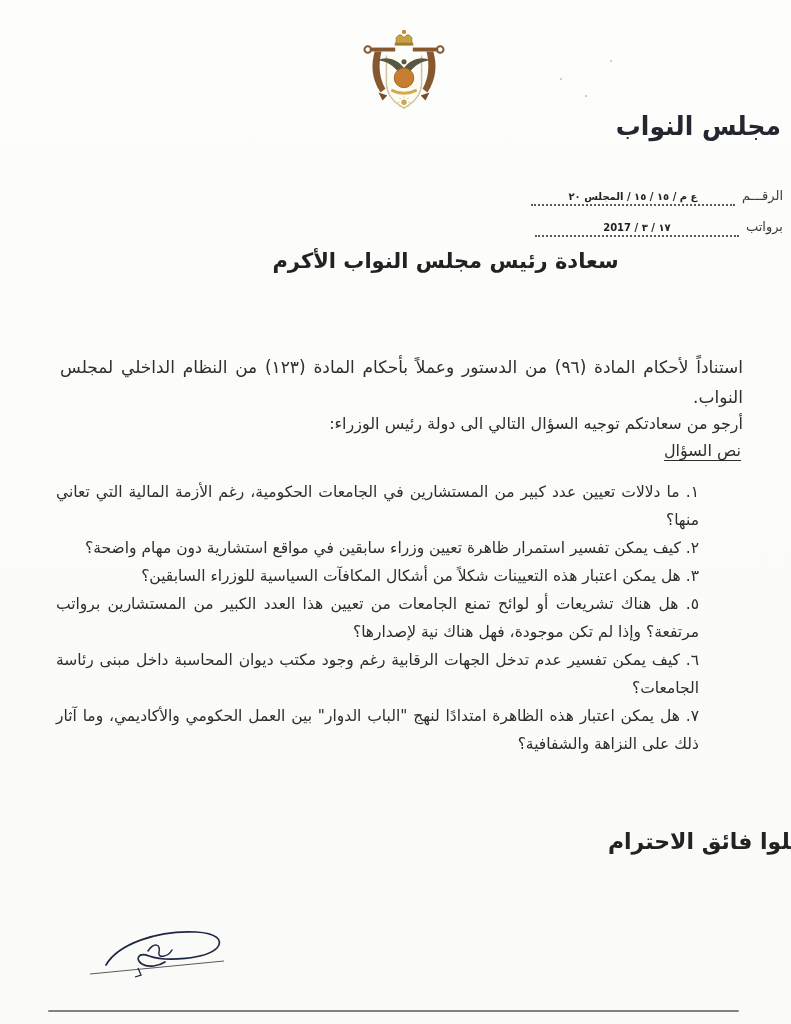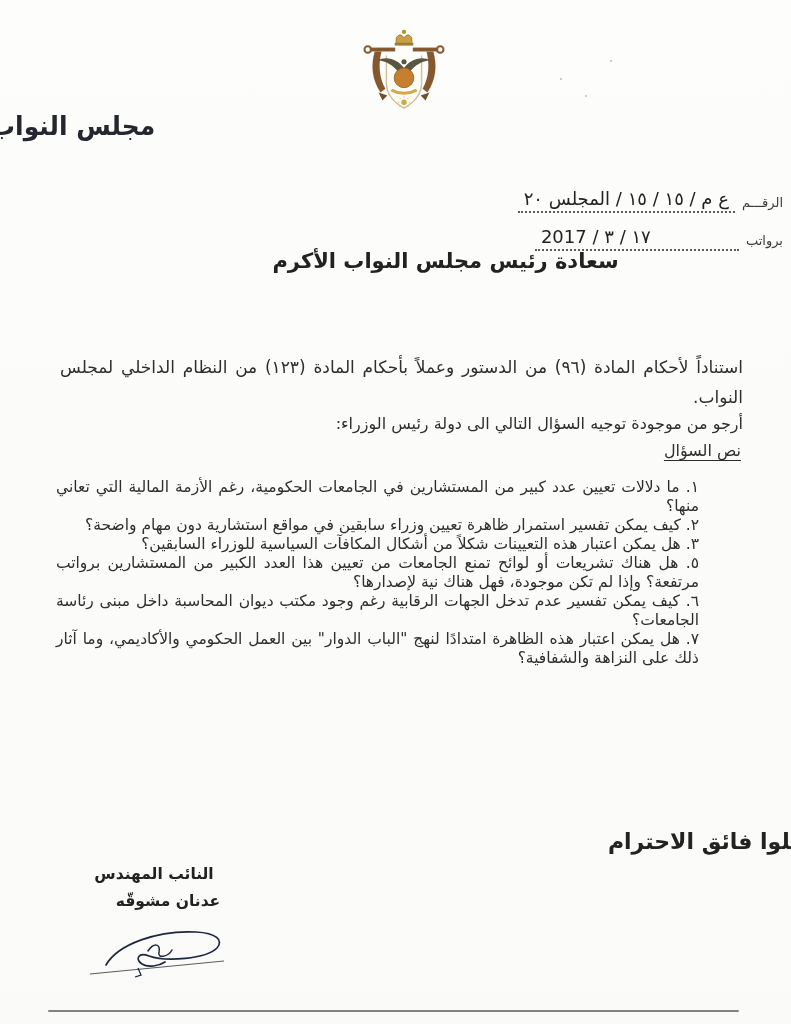--- a/index.html
+++ b/index.html
@@ -10,46 +10,46 @@
     background:linear-gradient(180deg,#fdfdfc 0%,#fbfbf9 60%,#fafaf8 100%);
     direction:rtl;
     font-family:"DejaVu Sans",sans-serif;
     color:#2d2d2d;
     overflow:hidden;
   }
   
   .emblem-wrap{position:absolute;top:28px;left:0;right:0;display:flex;justify-content:center;}
   .emblem-wrap svg{position:relative;left:8px;opacity:.92;}
   .calligraphy{
-    position:absolute;top:112px;left:0;right:0;text-align:left;
+    position:absolute;top:112px;left:0;right:0;text-align:right;
     font-size:25px;font-weight:bold;color:#24272f;letter-spacing:0;
   }
   .calligraphy span{position:relative;left:-10px;display:inline-block;transform:scaleY(1.05);}
   
   .ref-block{position:absolute;top:188px;right:8px;}
   .ref-row{display:flex;align-items:flex-end;gap:7px;direction:rtl;}
   .ref-row + .ref-row{margin-top:13px;}
   .ref-label{font-size:13px;color:#3a3a3a;white-space:nowrap;padding-bottom:3px;}
   .ref-value{
-    min-width:192px;text-align:left;font-size:18px;font-weight:normal;color:#222;
+    min-width:192px;text-align:center;font-size:10px;font-weight:bold;color:#222;
     border-bottom:2px dotted #5a5a5a;padding:0 6px 2px 6px;white-space:nowrap;
   }
   
   .salutation{position:absolute;top:249px;left:0;right:16px;text-align:center;font-size:21px;font-weight:bold;color:#222;padding-left:32px;}
   .salutation span{position:relative;left:42px;}
   .intro{
     position:absolute;top:335px;right:48px;left:60px;
     font-size:17px;line-height:30px;text-align:justify;text-align-last:right;color:#2e2e2e;
   }
   .request{position:absolute;top:398px;right:48px;left:60px;font-size:16px;color:#2e2e2e;}
   .q-heading{position:absolute;top:441px;right:50px;font-size:16px;color:#2e2e2e;
     text-decoration:underline;text-underline-offset:4px;}
   .questions{
     position:absolute;top:478px;right:48px;left:56px;margin:0;padding:0 44px 0 0;
-    list-style:none;font-size:15.5px;line-height:19px;color:#2e2e2e;
+    list-style:none;font-size:15.5px;line-height:28px;color:#2e2e2e;
   }
   .questions li{text-align:justify;text-align-last:right;}
   .q-num{font-weight:normal;}
   .closing{position:absolute;top:829px;left:0;right:0;font-size:22px;font-weight:bold;color:#222;}
   .closing span{position:relative;left:44px;}
   
   .signer{position:absolute;top:865px;left:74px;width:160px;text-align:center;font-weight:bold;font-size:15.5px;color:#222;}
   .signer-name{margin-top:9px;position:relative;left:14px;}
   .sig-wrap{position:absolute;top:920px;left:86px;}
   
@@ -115,41 +115,37 @@
       <span class="ref-label">برواتب</span>
       <span class="ref-value">١٧ / ٣ / 2017</span>
     </div>
   </div>
 
   <div class="salutation">
     <span>سعادة رئيس مجلس النواب الأكرم</span>
   </div>
 
   <p class="intro">استناداً لأحكام المادة (٩٦) من الدستور وعملاً بأحكام المادة (١٢٣) من النظام الداخلي لمجلس النواب.</p>
-  <p class="request">أرجو من موجودة توجيه السؤال التالي الى دولة رئيس الوزراء:</p>
+  <p class="request">أرجو من سعادتكم توجيه السؤال التالي الى دولة رئيس الوزراء:</p>
 
   <div class="q-heading">نص السؤال</div>
 
   <ol class="questions">
     <li><span class="q-num">١.</span> <span>ما دلالات تعيين عدد كبير من المستشارين في الجامعات الحكومية، رغم الأزمة المالية التي تعاني منها؟</span></li>
     <li><span class="q-num">٢.</span> <span>كيف يمكن تفسير استمرار ظاهرة تعيين وزراء سابقين في مواقع استشارية دون مهام واضحة؟</span></li>
     <li><span class="q-num">٣.</span> <span>هل يمكن اعتبار هذه التعيينات شكلاً من أشكال المكافآت السياسية للوزراء السابقين؟</span></li>
     <li><span class="q-num">٥.</span> <span>هل هناك تشريعات أو لوائح تمنع الجامعات من تعيين هذا العدد الكبير من المستشارين برواتب مرتفعة؟ وإذا لم تكن موجودة، فهل هناك نية لإصدارها؟</span></li>
     <li><span class="q-num">٦.</span> <span>كيف يمكن تفسير عدم تدخل الجهات الرقابية رغم وجود مكتب ديوان المحاسبة داخل مبنى رئاسة الجامعات؟</span></li>
     <li><span class="q-num">٧.</span> <span>هل يمكن اعتبار هذه الظاهرة امتدادًا لنهج "الباب الدوار" بين العمل الحكومي والأكاديمي، وما آثار ذلك على النزاهة والشفافية؟</span></li>
   </ol>
 
   <div class="closing">
     <span>واقبلوا فائق الاحترام</span>
   </div>
 
-  <div class="signer">
-    <div class="signer-title">النائب المهندس</div>
-    <div class="signer-name">عدنان مشوقّه</div>
-  </div>
 
   <div class="sig-wrap">
     <svg width="150" height="60" viewBox="0 0 150 60" aria-hidden="true">
       <path d="M20,45 C32,24 72,10 110,12 C130,13 138,20 131,28 C120,39 80,42 63,36 C52,32 49,39 56,44 C62,48 73,46 79,42" fill="none" stroke="#1e2742" stroke-width="1.7" stroke-linecap="round"></path>
       <path d="M62,31 c6,-9 13,-7 11,1 c-2,7 9,5 13,-2" fill="none" stroke="#1e2742" stroke-width="1.5" stroke-linecap="round"></path>
       <path d="M4,54 L138,41" fill="none" stroke="#5c5c5c" stroke-width="1.2"></path>
       <path d="M52,48 l3,7 l-6,2" fill="none" stroke="#1e2742" stroke-width="1.3"></path>
     </svg>
   </div>
 

